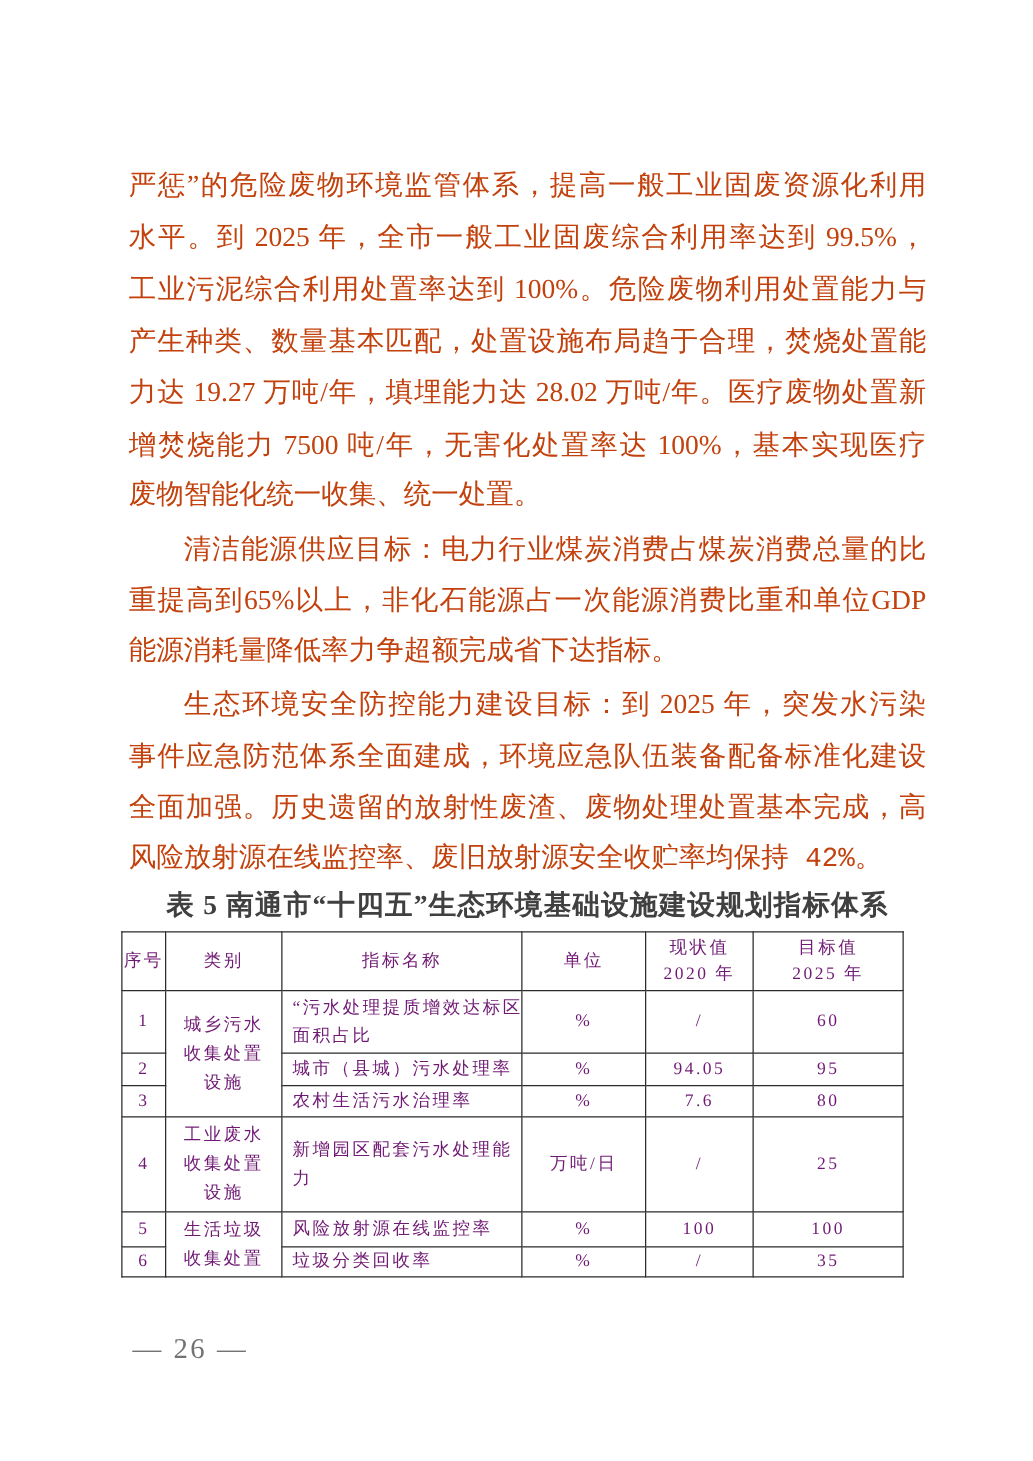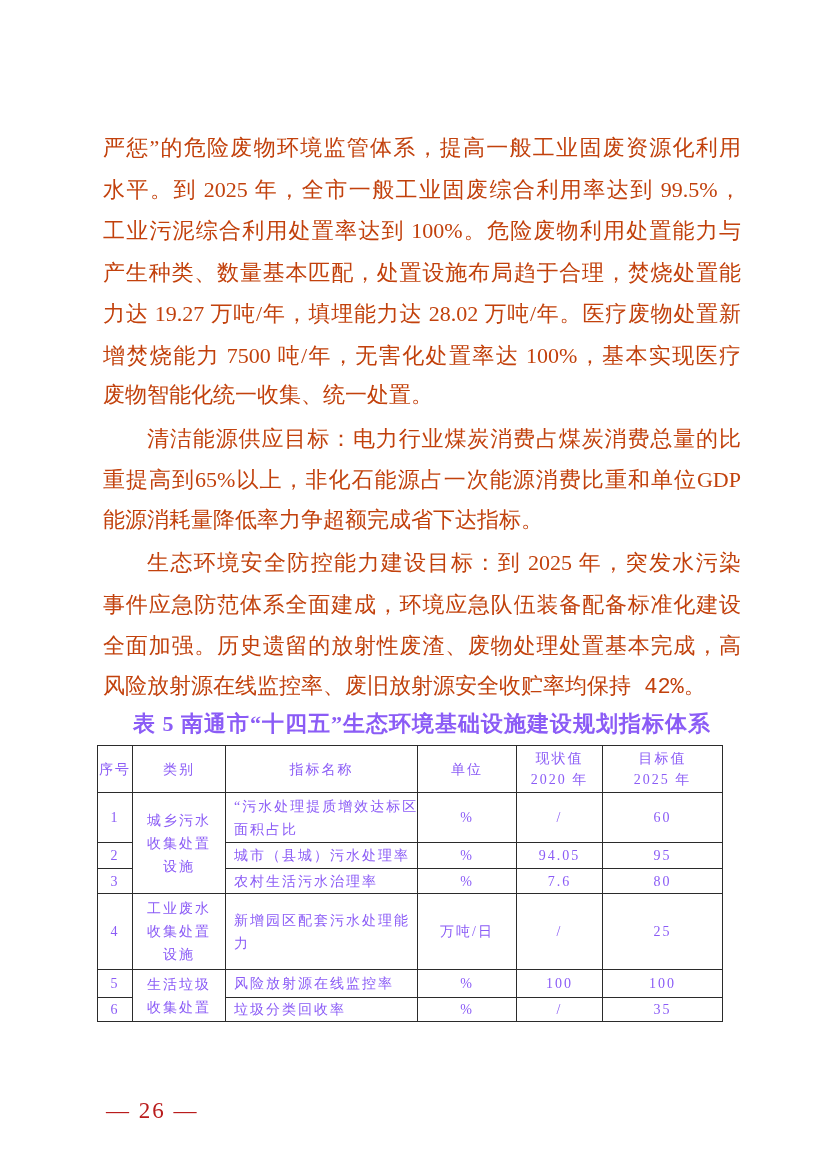--- a/index.html
+++ b/index.html
@@ -35,32 +35,32 @@
   
   .tbl-caption {
     position: absolute;
     left: 103px;
     top: 709px;
     width: 638px;
     font-size: 22px;
     font-weight: bold;
     text-align: center;
     letter-spacing: 1px;
-    color: #8b5cf6;
+    color: #404040;
   }
   
   table.indicators {
     position: absolute;
     left: 97px;
     top: 745px;
     width: 625px;
     border-collapse: collapse;
     table-layout: fixed;
     font-size: 14px;
-    color: #8b5cf6;
+    color: #701a75;
   }
   table.indicators th,
   table.indicators td {
     border: 1px solid #2b2b2b;
     vertical-align: middle;
     white-space: pre;
     letter-spacing: 2px;
     font-weight: normal;
     line-height: 23px;
     overflow: hidden;
@@ -68,22 +68,21 @@
   table.indicators th { text-align: center; line-height: 21px; }
   td.c { text-align: center; }
   td.ind { text-align: left; padding-left: 8px; line-height: 24px; }
   
   .page-number {
     position: absolute;
     left: 106px;
     top: 1066px;
     font-size: 23px;
     letter-spacing: 2px;
-    color: #b91c1c;
-    margin-top: 32px;
+    color: #737373;
   }
 </style>
 </head>
 <body>
 
 <div class="page">
 
   <div class="body-text">
     <div>
       <span class="bl">严惩”的危险废物环境监管体系，提高一般工业固废资源化利用</span>

